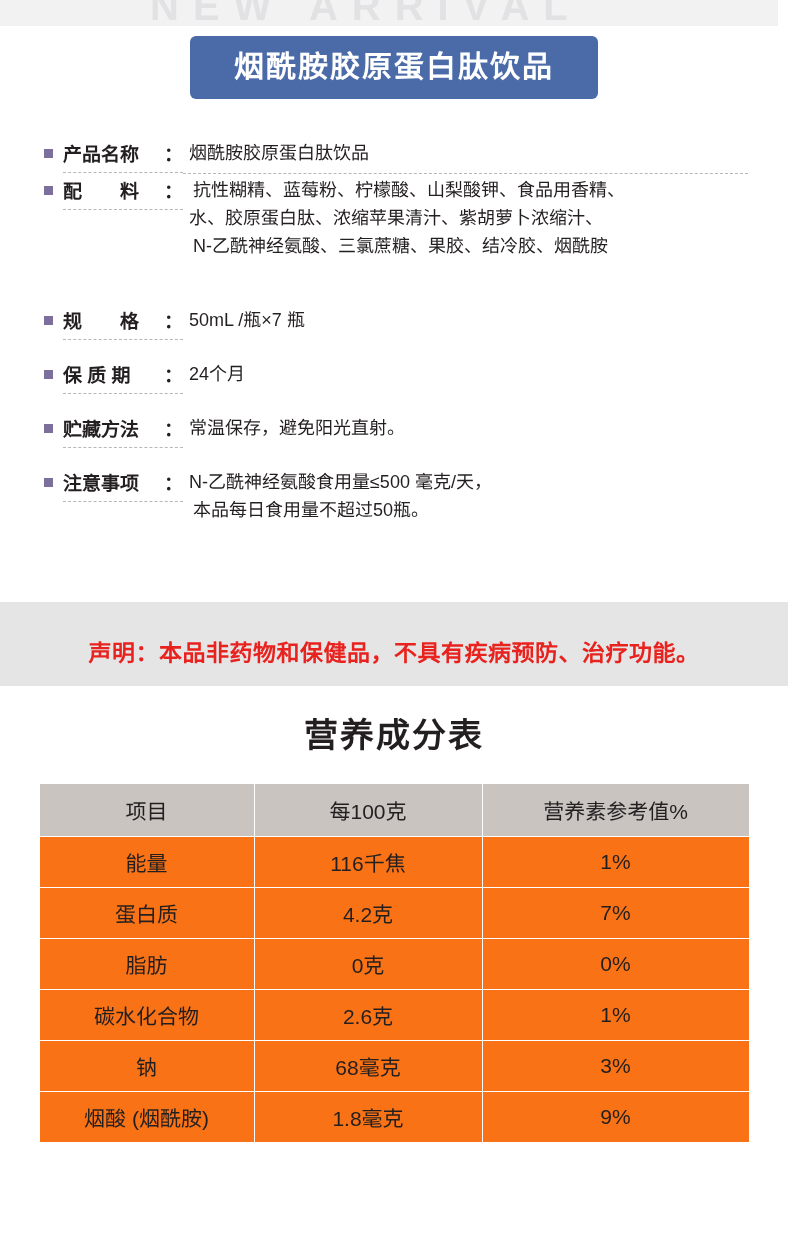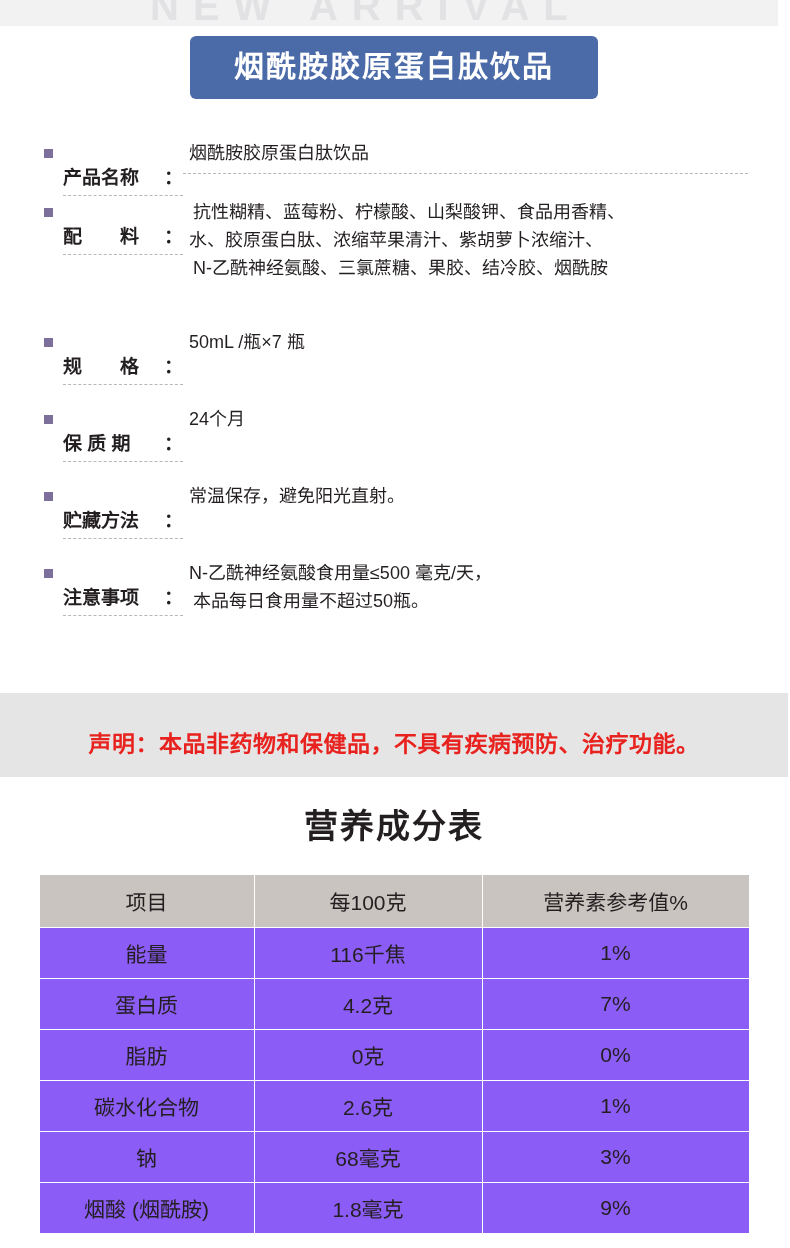--- a/index.html
+++ b/index.html
@@ -75,21 +75,20 @@
     background: #7c6f9b;
     margin-top: 10px;
     margin-right: 10px;
     flex: none;
   }
   .label-box {
     flex: none;
     width: 120px;
     border-bottom: 1px dashed #b7b7b7;
     padding-bottom: 6px;
-    margin-top: 23px;
   }
   .spec-label {
     font-size: 19px;
     font-weight: bold;
     color: #231f20;
     display: flex;
     justify-content: space-between;
     letter-spacing: 0px;
   }
   .spec-label .colon { margin-left: 2px; }
@@ -148,21 +147,21 @@
     color: #231f20;
     height: 50px;
     padding: 0;
   }
   table.nutrition thead th {
     background: #c9c4c0;
     font-size: 21px;
     height: 52px;
   }
   table.nutrition tbody td {
-    background: #8b5cf6;
+    background: #f97316;
   }
   table.nutrition col.c1 { width: 215px; }
   table.nutrition col.c2 { width: 228px; }
   table.nutrition col.c3 { width: 267px; }
 
   .bottom-pad { height: 34px; }
 </style>
 </head>
 <body>
 

